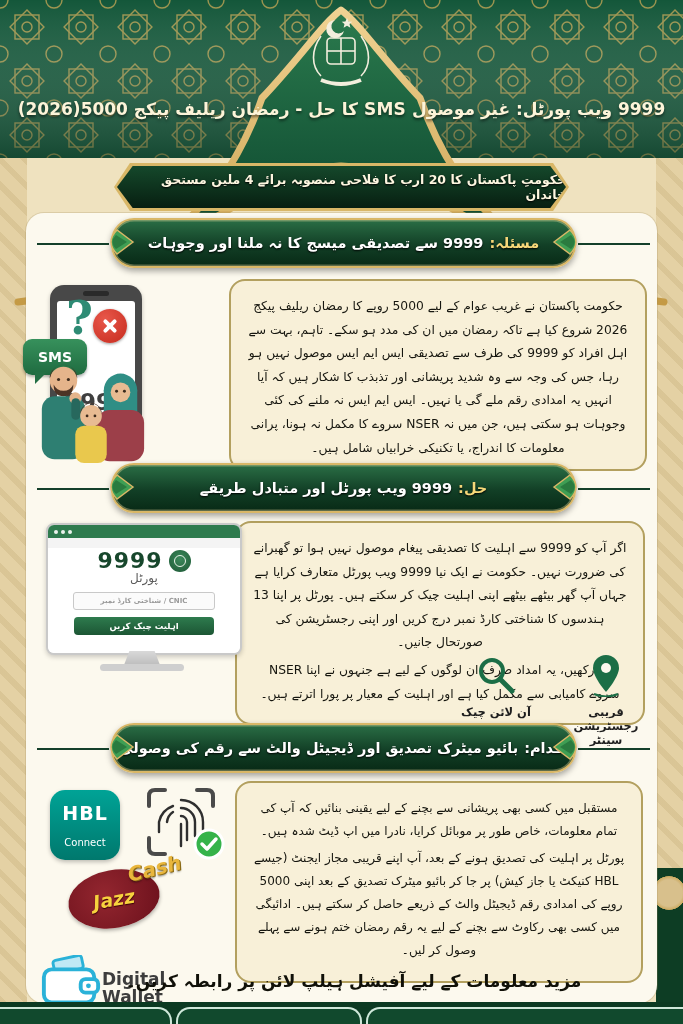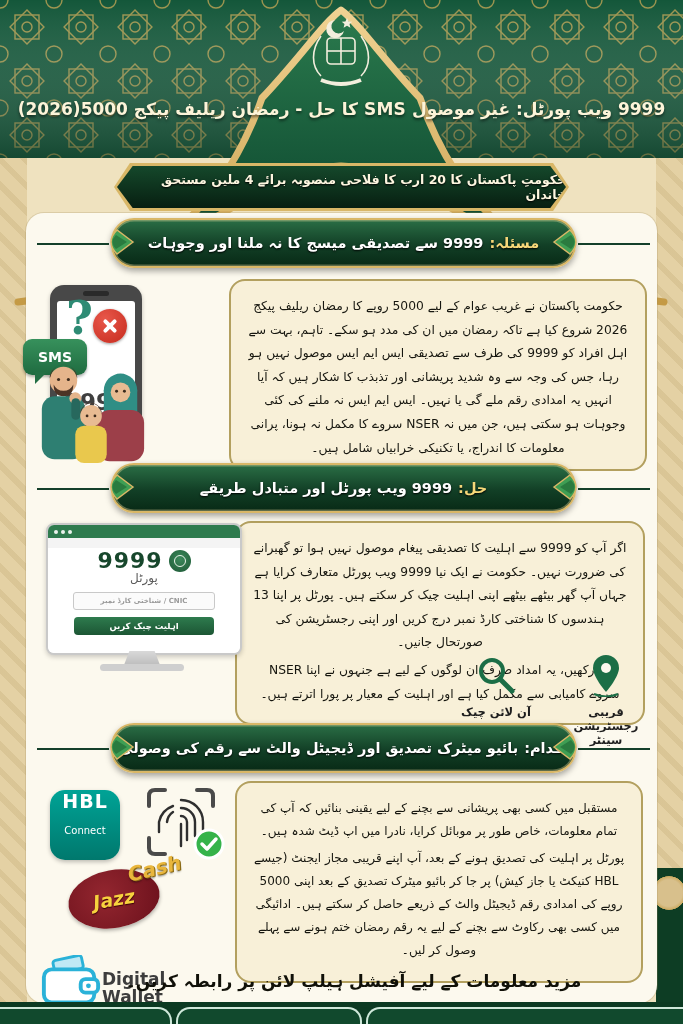--- a/index.html
+++ b/index.html
@@ -90,21 +90,21 @@
     display:flex;align-items:center;justify-content:center;color:#fff;font-size:8.5px;font-weight:bold;}
   .stand-neck{position:absolute;left:86px;top:128px;width:36px;height:14px;background:linear-gradient(180deg,#d9d9d9,#bdbdbd);
     -webkit-clip-path:polygon(15% 0,85% 0,100% 100%,0 100%);clip-path:polygon(15% 0,85% 0,100% 100%,0 100%);}
   .stand-base{position:absolute;left:62px;top:141px;width:84px;height:7px;border-radius:4px;background:#cfcfcf;}
   .links-row{position:absolute;left:420px;top:440px;width:210px;display:flex;justify-content:space-between;direction:rtl;}
   .link-item{width:100px;text-align:center;}
   .link-item .lbl{font-size:11.5px;font-weight:bold;color:#1e1e1e;margin-top:4px;}
   
   .icons3{position:absolute;left:8px;top:565px;width:205px;height:200px;}
   .hbl{position:absolute;left:16px;top:12px;width:70px;height:70px;border-radius:15px;
-    background:linear-gradient(180deg,#00a396,#00786d);display:flex;flex-direction:column;align-items:center;
+    background:linear-gradient(180deg,#00a396,#00786d);display:flex;flex-direction:column;align-items:center;justify-content:center;
     color:#fff;direction:ltr;box-shadow:0 2px 4px rgba(0,0,0,.25);}
   .hbl .l1{font-size:19px;font-weight:bold;letter-spacing:1px;}
   .hbl .l2{font-size:10px;margin-top:13px;}
   .fp{position:absolute;right:8px;top:8px;}
   .jazz{position:absolute;left:34px;top:92px;width:92px;height:58px;border-radius:50%;
     background:radial-gradient(circle at 40% 40%,#93262f,#6a101b);transform:rotate(-10deg);
     display:flex;align-items:center;justify-content:center;box-shadow:0 2px 4px rgba(0,0,0,.3);direction:ltr;}
   .jazz .w1{color:#f7d23e;font-size:19px;font-weight:bold;font-style:italic;text-shadow:0 1px 1px #3c0008;}
   .jazz .w2{position:absolute;right:-26px;top:-6px;color:#e9b63c;font-size:20px;font-weight:bold;font-style:italic;
     text-shadow:1px 1px 0 #8a6a14,0 2px 2px rgba(0,0,0,.4);transform:rotate(-4deg);}

